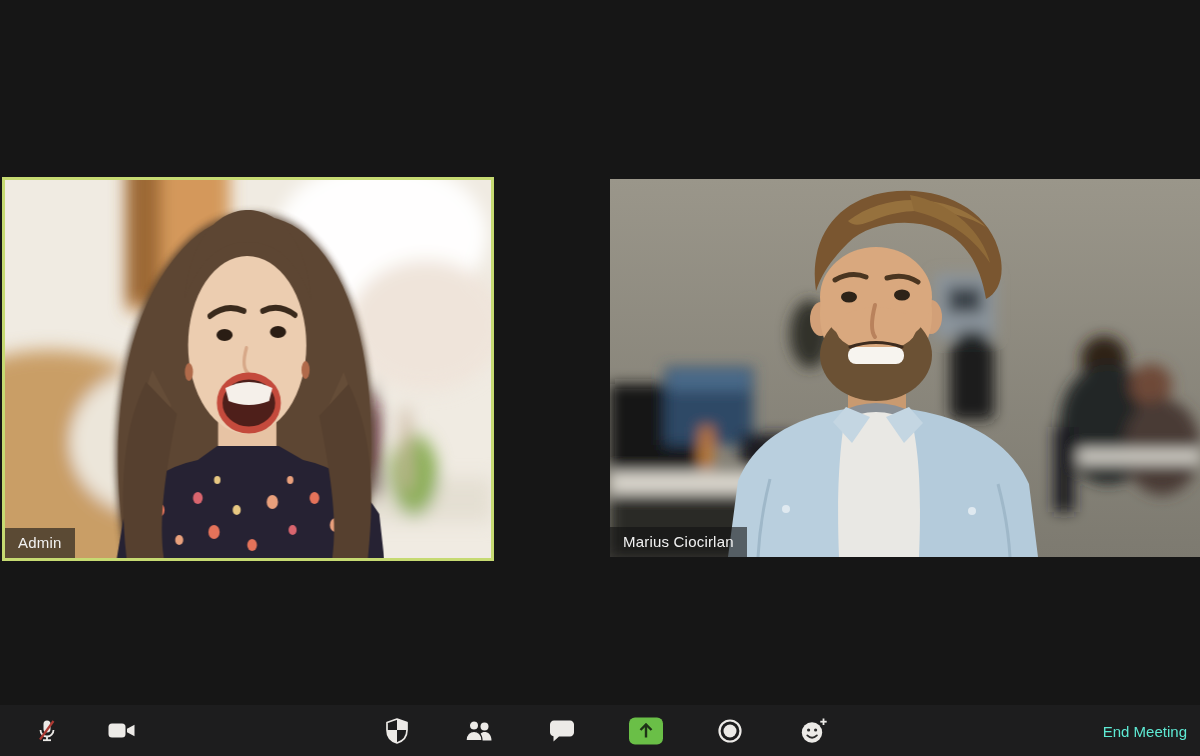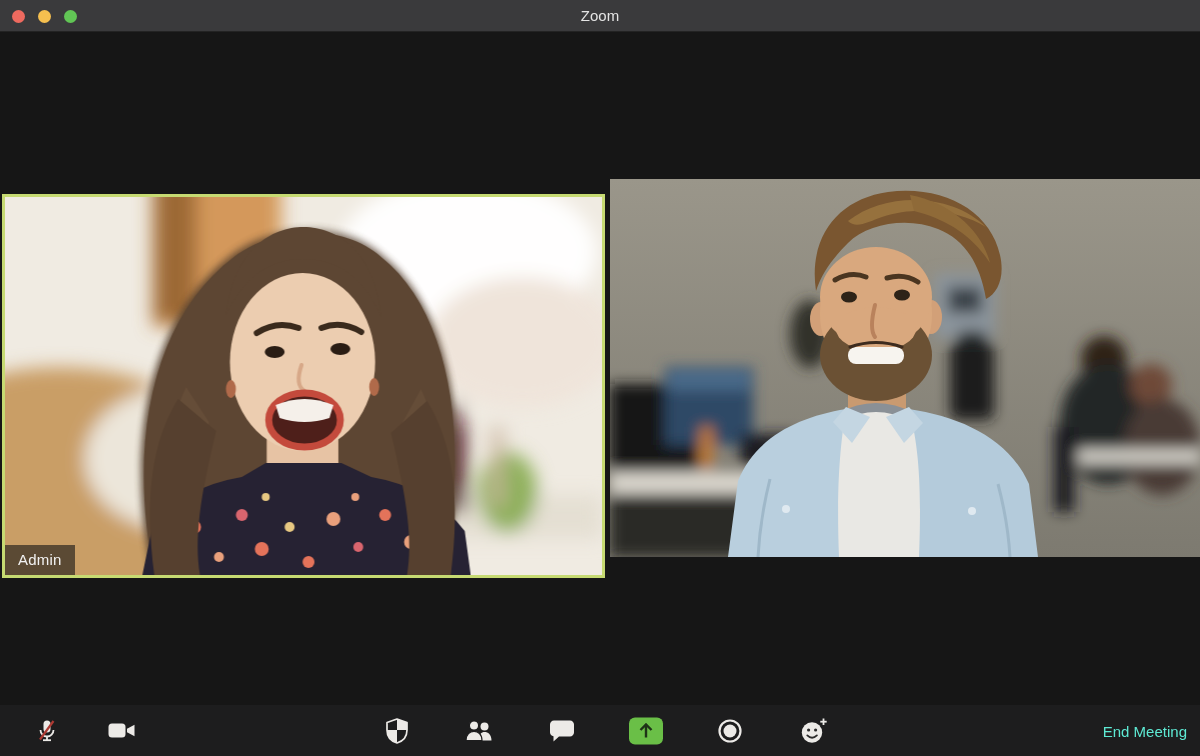--- a/index.html
+++ b/index.html
@@ -15,21 +15,21 @@
              align-items:center; gap:13px; }
   .light { width:13px; height:13px; border-radius:50%; }
   .light.red { background:#ee6a5f; }
   .light.yellow { background:#f5bf4f; }
   .light.green { background:#61c555; }
   .title { width:100%; text-align:center; color:#e4e4e4; font-size:15px; }
 
   
   .tile { position:absolute; overflow:hidden; background:#000; }
   .tile svg.scene { position:absolute; inset:0; width:100%; height:100%; display:block; }
-  .tile-admin { left:2px; top:194px; width:603px; height:384px;
+  .tile-admin { left:2px; top:177px; width:492px; height:384px;
                 border:3px solid #c6da72; }
   .tile-marius { left:610px; top:179px; width:590px; height:378px; }
   .name-tag { position:absolute; left:0; bottom:0; background:rgba(18,18,18,.6);
               color:#f2f2f2; font-size:15px; padding:6px 13px 7px 13px;
               letter-spacing:.2px; }
 
   
   .toolbar { position:absolute; left:0; bottom:0; width:100%; height:51px;
              background:#1d1d1e; }
   .tool { position:absolute; top:50%; transform:translate(-50%,-50%);
@@ -37,28 +37,20 @@
   .share-pill { width:34px; height:27px; background:#6abf47; border-radius:6px;
                 display:flex; align-items:center; justify-content:center; }
   .end-meeting { position:absolute; right:13px; top:50%; transform:translateY(-50%);
                  color:#5eead4; font-size:15px; }
 </style>
 </head>
 <body>
 
 <div class="window">
 
-  <div class="titlebar">
-    <div class="traffic">
-      <span class="light red"></span>
-      <span class="light yellow"></span>
-      <span class="light green"></span>
-    </div>
-    <div class="title">Zoom</div>
-  </div>
 
   <div class="tile tile-admin">
     <svg class="scene" viewBox="0 0 600 378" preserveAspectRatio="none">
       <defs>
         <filter id="la-blur" x="-20%" y="-20%" width="140%" height="140%">
             <feGaussianBlur stdDeviation="9"></feGaussianBlur>
           </filter>
         <filter id="la-blur2" x="-20%" y="-20%" width="140%" height="140%">
             <feGaussianBlur stdDeviation="4"></feGaussianBlur>
           </filter>
@@ -185,20 +177,21 @@
       <path d="M230,238 Q266,219 302,238" stroke="#8a9096" stroke-width="9" fill="none" stroke-linecap="round"></path>
       <path d="M118,378 L128,302 C146,258 188,238 236,230 C231,262 226,302 229,378 Z" fill="#b9cfde"></path>
       <path d="M428,378 L419,305 C399,260 352,238 299,230 C308,264 312,302 309,378 Z" fill="#b4cbdb"></path>
       <path d="M236,228 L260,238 L242,264 L223,243 Z" fill="#c4d6e2"></path>
       <path d="M299,228 L276,238 L294,264 L313,244 Z" fill="#c4d6e2"></path>
       <path d="M160,300 q-10,40 -12,78" stroke="#9fb8c9" stroke-width="3" fill="none"></path>
       <path d="M388,305 q10,38 12,73" stroke="#9fb8c9" stroke-width="3" fill="none"></path>
       <circle cx="176" cy="330" r="4" fill="#dfe9f0"></circle>
       <circle cx="362" cy="332" r="4" fill="#dfe9f0"></circle>
     </svg>
+    <div class="name-tag">Marius Ciocirlan</div>
   </div>
 
   <div class="toolbar">
 
     <div class="tool" style="left:47px">
       <svg width="28" height="28" viewBox="0 0 28 28">
         <rect x="10.5" y="3.5" width="7" height="12" rx="3.5" fill="#eceae7"></rect>
         <path d="M7.5,13 a6.5,6.5 0 0 0 13,0" stroke="#eceae7" stroke-width="1.8" fill="none"></path>
         <line x1="14" y1="19.5" x2="14" y2="23" stroke="#eceae7" stroke-width="1.8"></line>
         <line x1="10" y1="23.2" x2="18" y2="23.2" stroke="#eceae7" stroke-width="1.8"></line>

